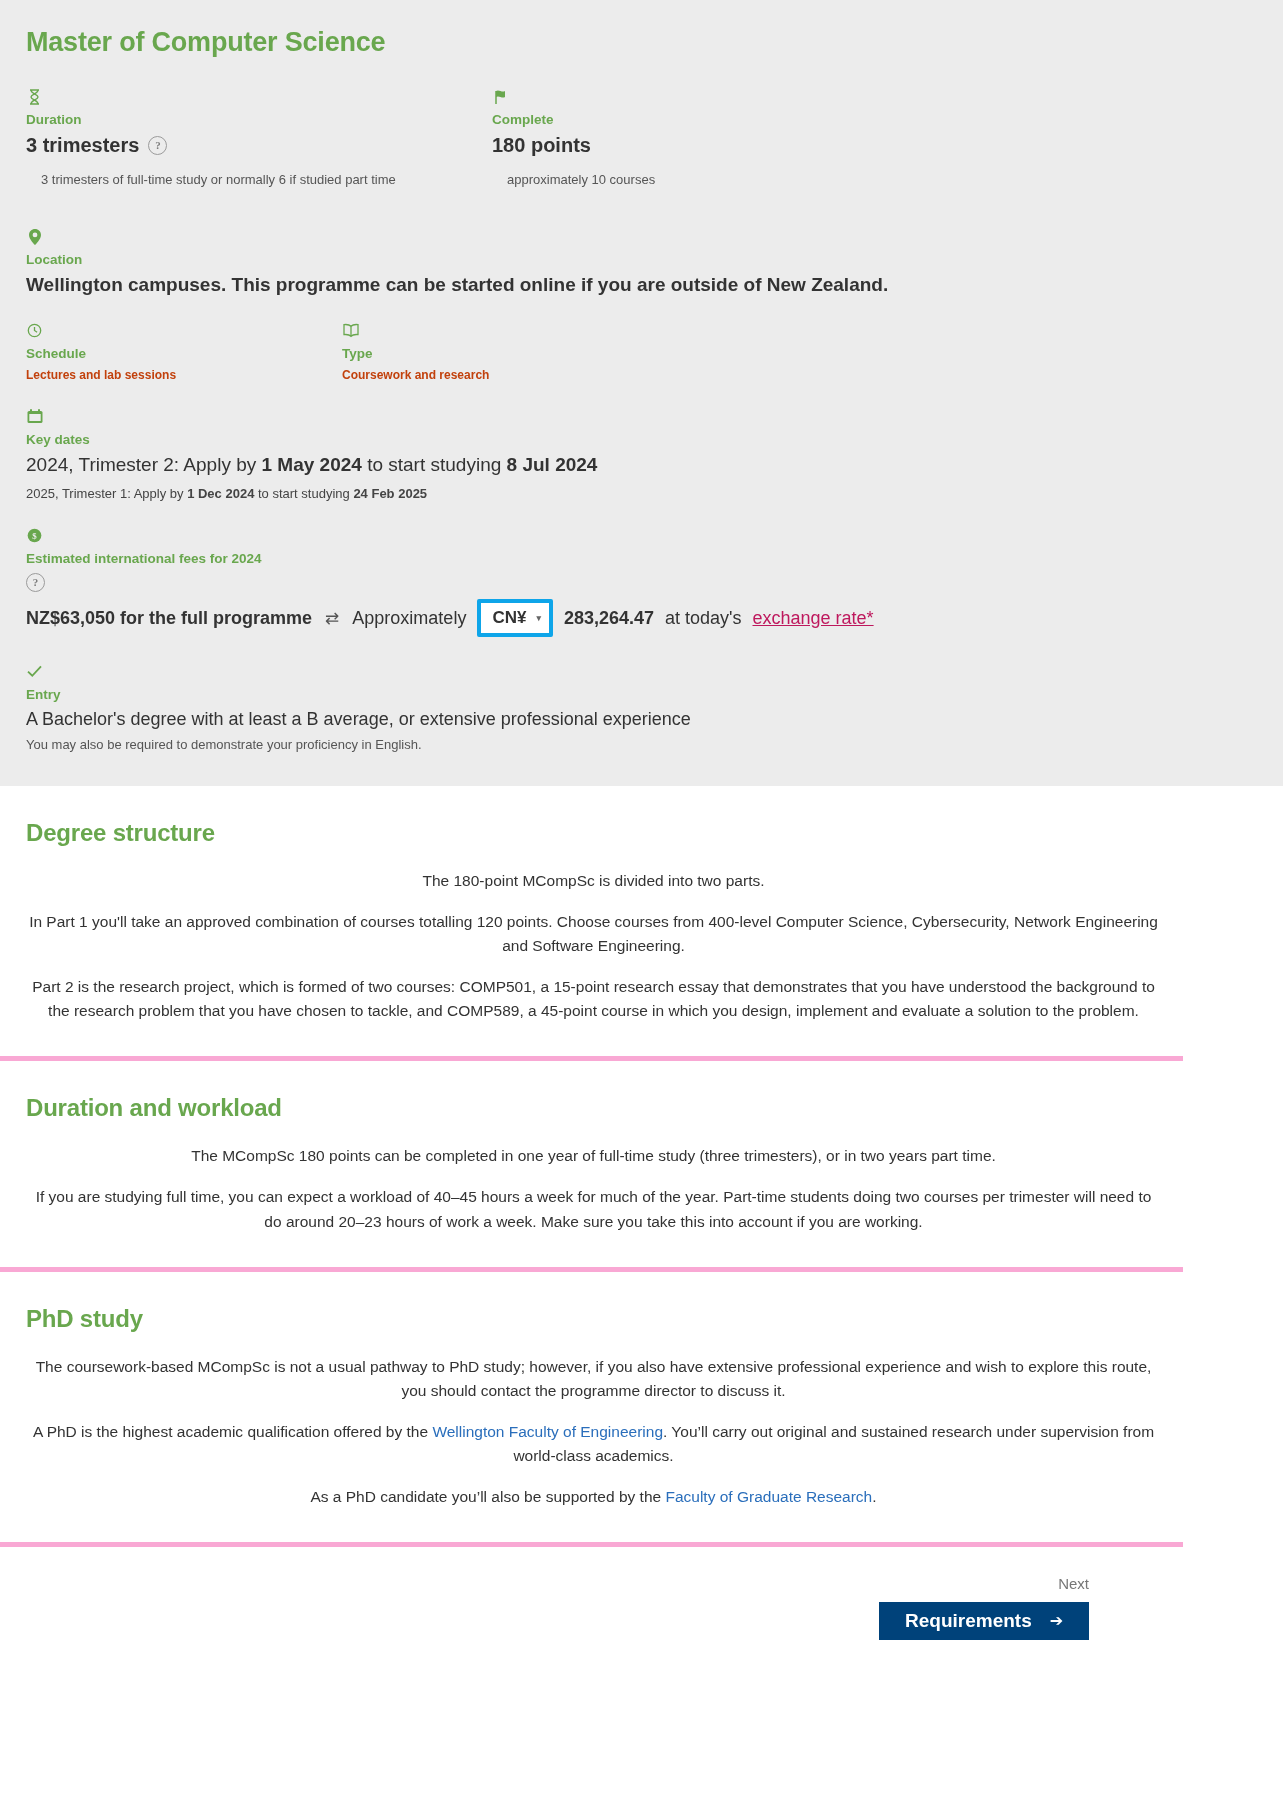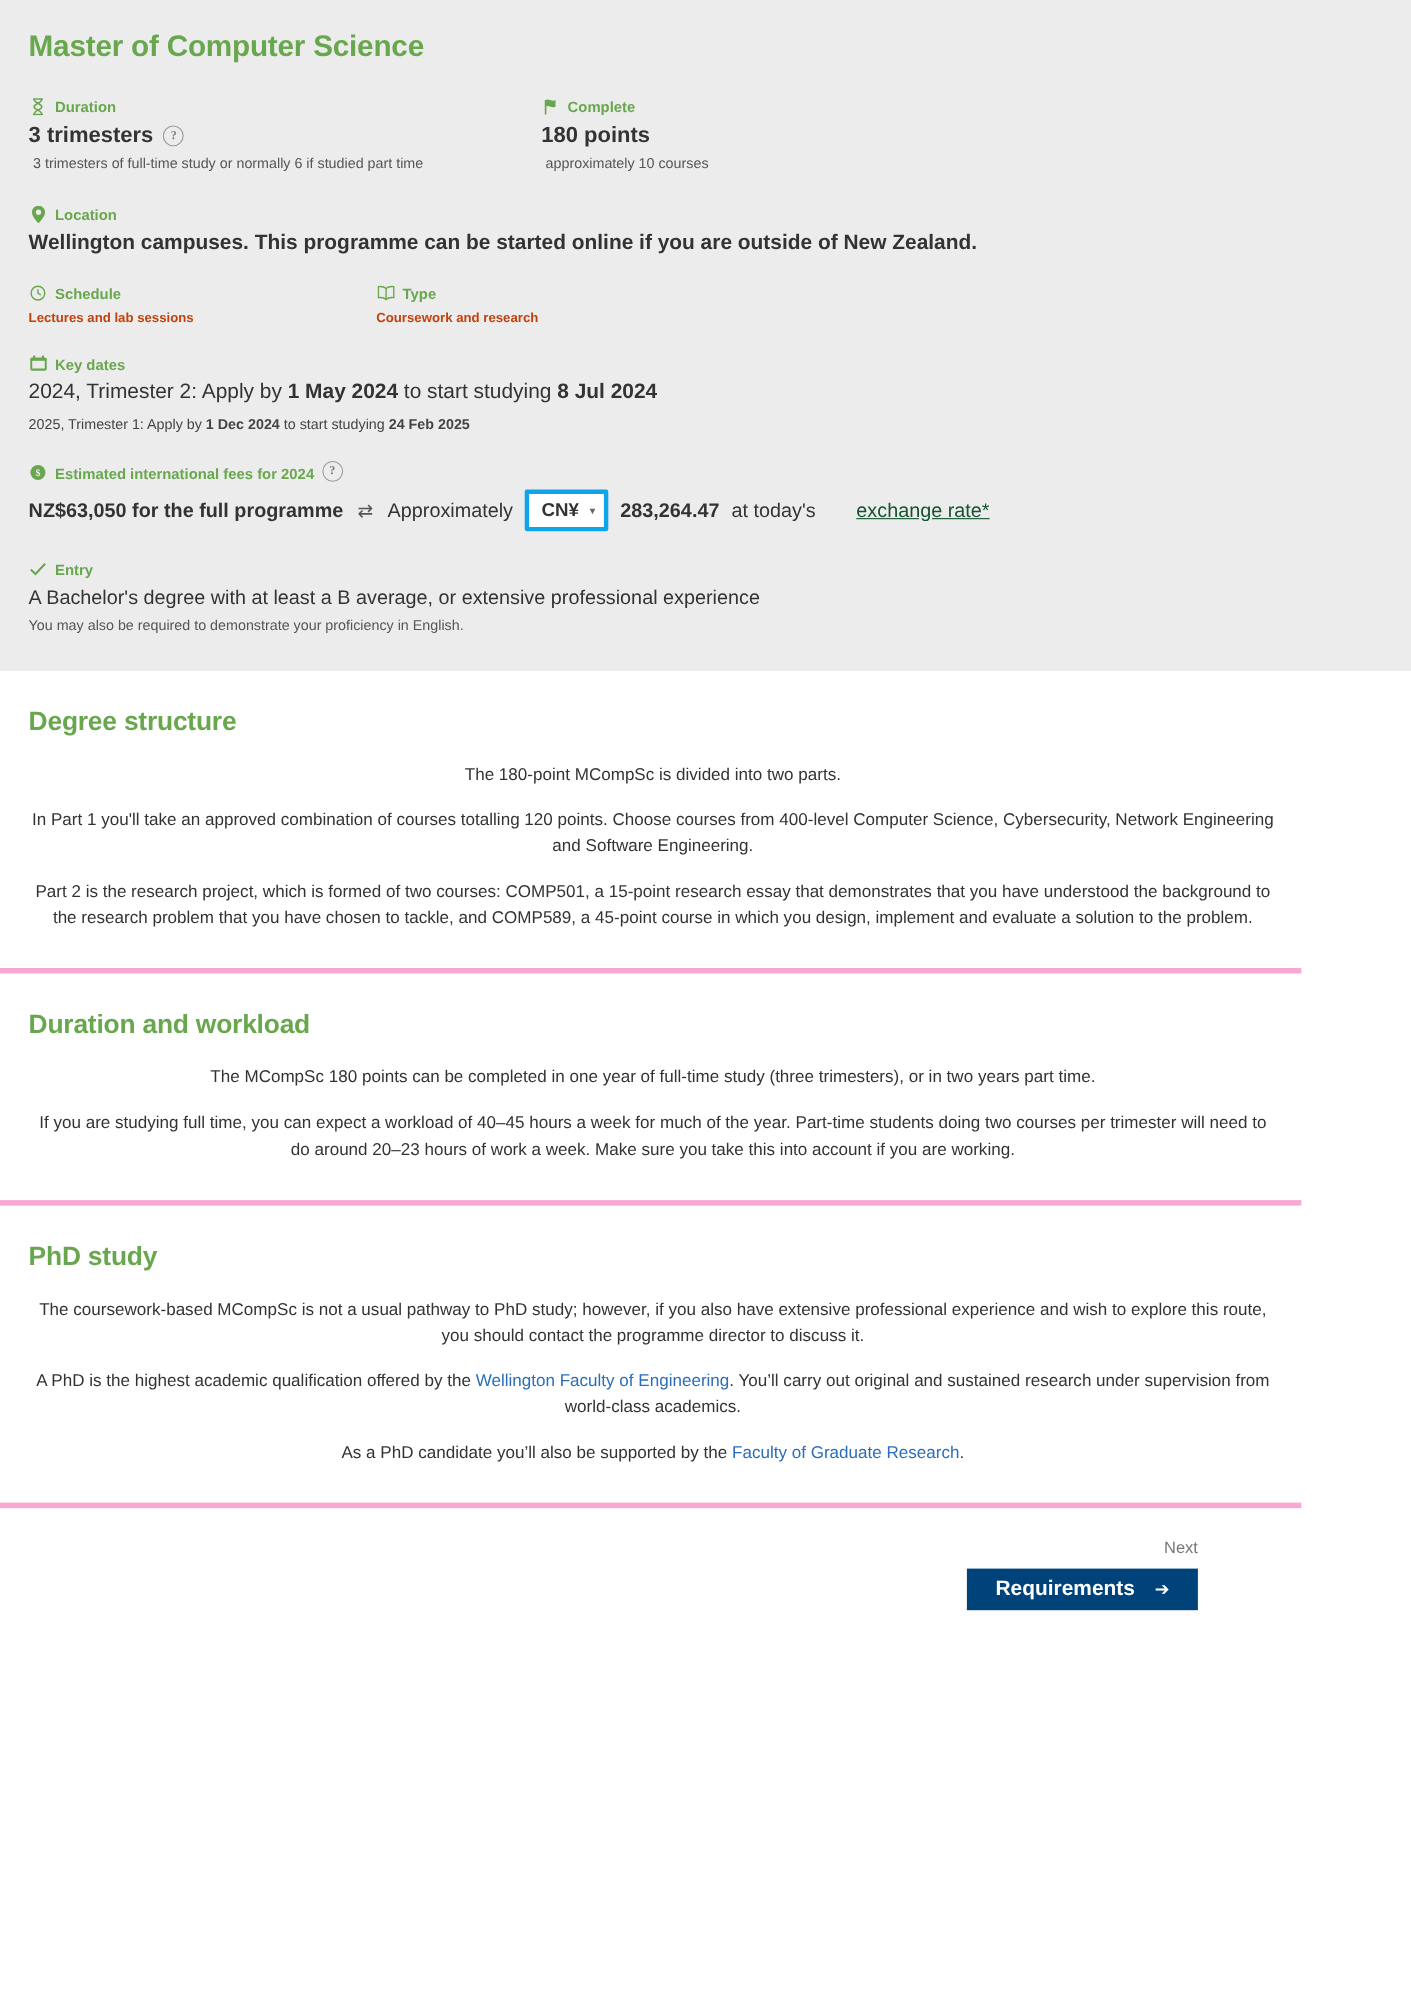--- a/index.html
+++ b/index.html
@@ -28,26 +28,27 @@
   .summary h1 {
     color: #69a74e;
     font-size: 27px;
     line-height: 1.2;
     margin: 0 0 30px 0;
     font-weight: bold;
     letter-spacing: -0.2px;
   }
   .label-row {
     display: flex;
-    align-items: flex-end;
+    align-items: flex-start;
     gap: 7px;
     color: #69a74e;
     font-size: 13.5px;
     font-weight: bold;
     margin-bottom: 7px;
+    flex-direction: column;
   }
   .label-row .ico {
     display: inline-flex;
     align-items: center;
     justify-content: center;
     width: 17px;
     height: 17px;
     color: #69a74e;
     flex: 0 0 auto;
   }
@@ -58,21 +59,21 @@
     font-weight: bold;
     color: #333333;
     margin: 0 0 6px 0;
     display: flex;
     align-items: center;
     gap: 9px;
   }
   .sub-val {
     font-size: 13px;
     color: #555555;
-    margin: 4px;
+    margin: 15px;
   }
   .help {
     display: inline-flex;
     align-items: center;
     justify-content: center;
     width: 17px;
     height: 17px;
     border-radius: 50%;
     border: 1.3px solid #9b9b9b;
     color: #7b7b7b;
@@ -146,23 +147,22 @@
     font-weight: bold;
     color: #333;
     cursor: pointer;
   }
   .currency-select .caret {
     font-size: 9px;
     color: #666;
     line-height: 1;
   }
   .exchange-link {
-    color: #14532d;
+    color: #be185d;
     text-decoration: underline;
-    margin-left: 26px;
   }
 
   .entry-main {
     font-size: 18px;
     color: #333333;
     margin: 0 0 7px 0;
   }
   .entry-sub {
     font-size: 13px;
     color: #555555;

